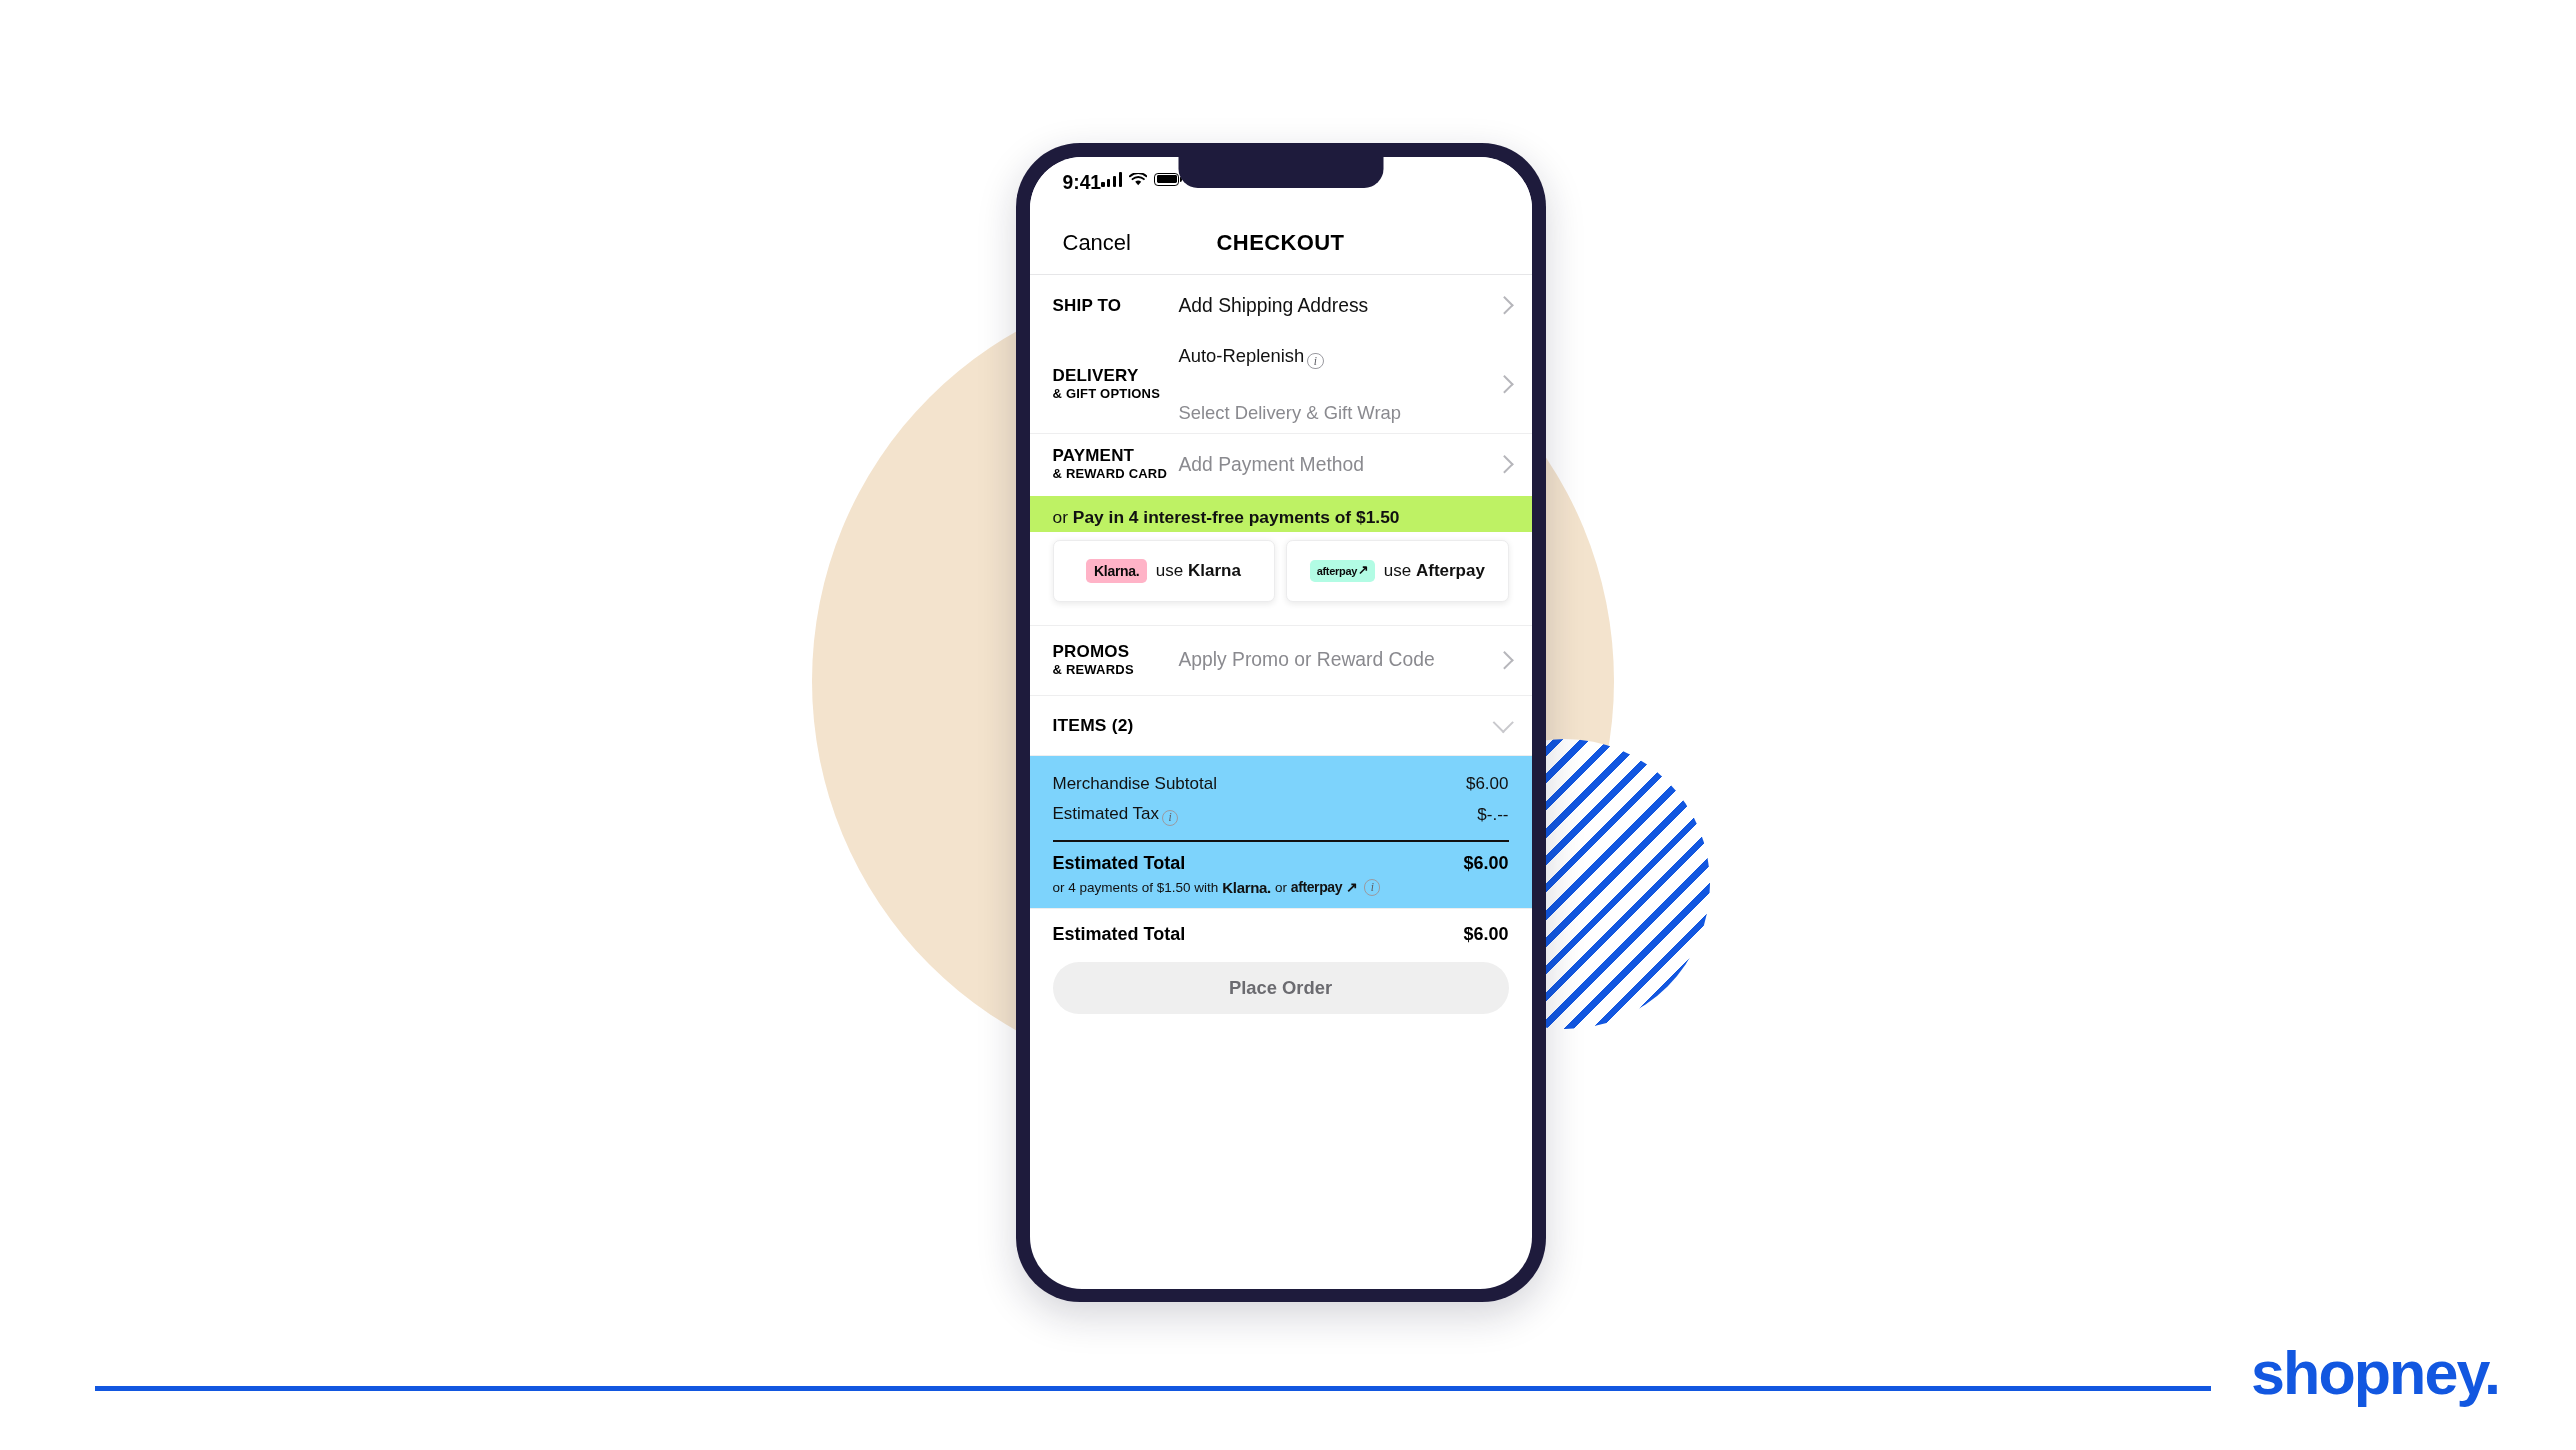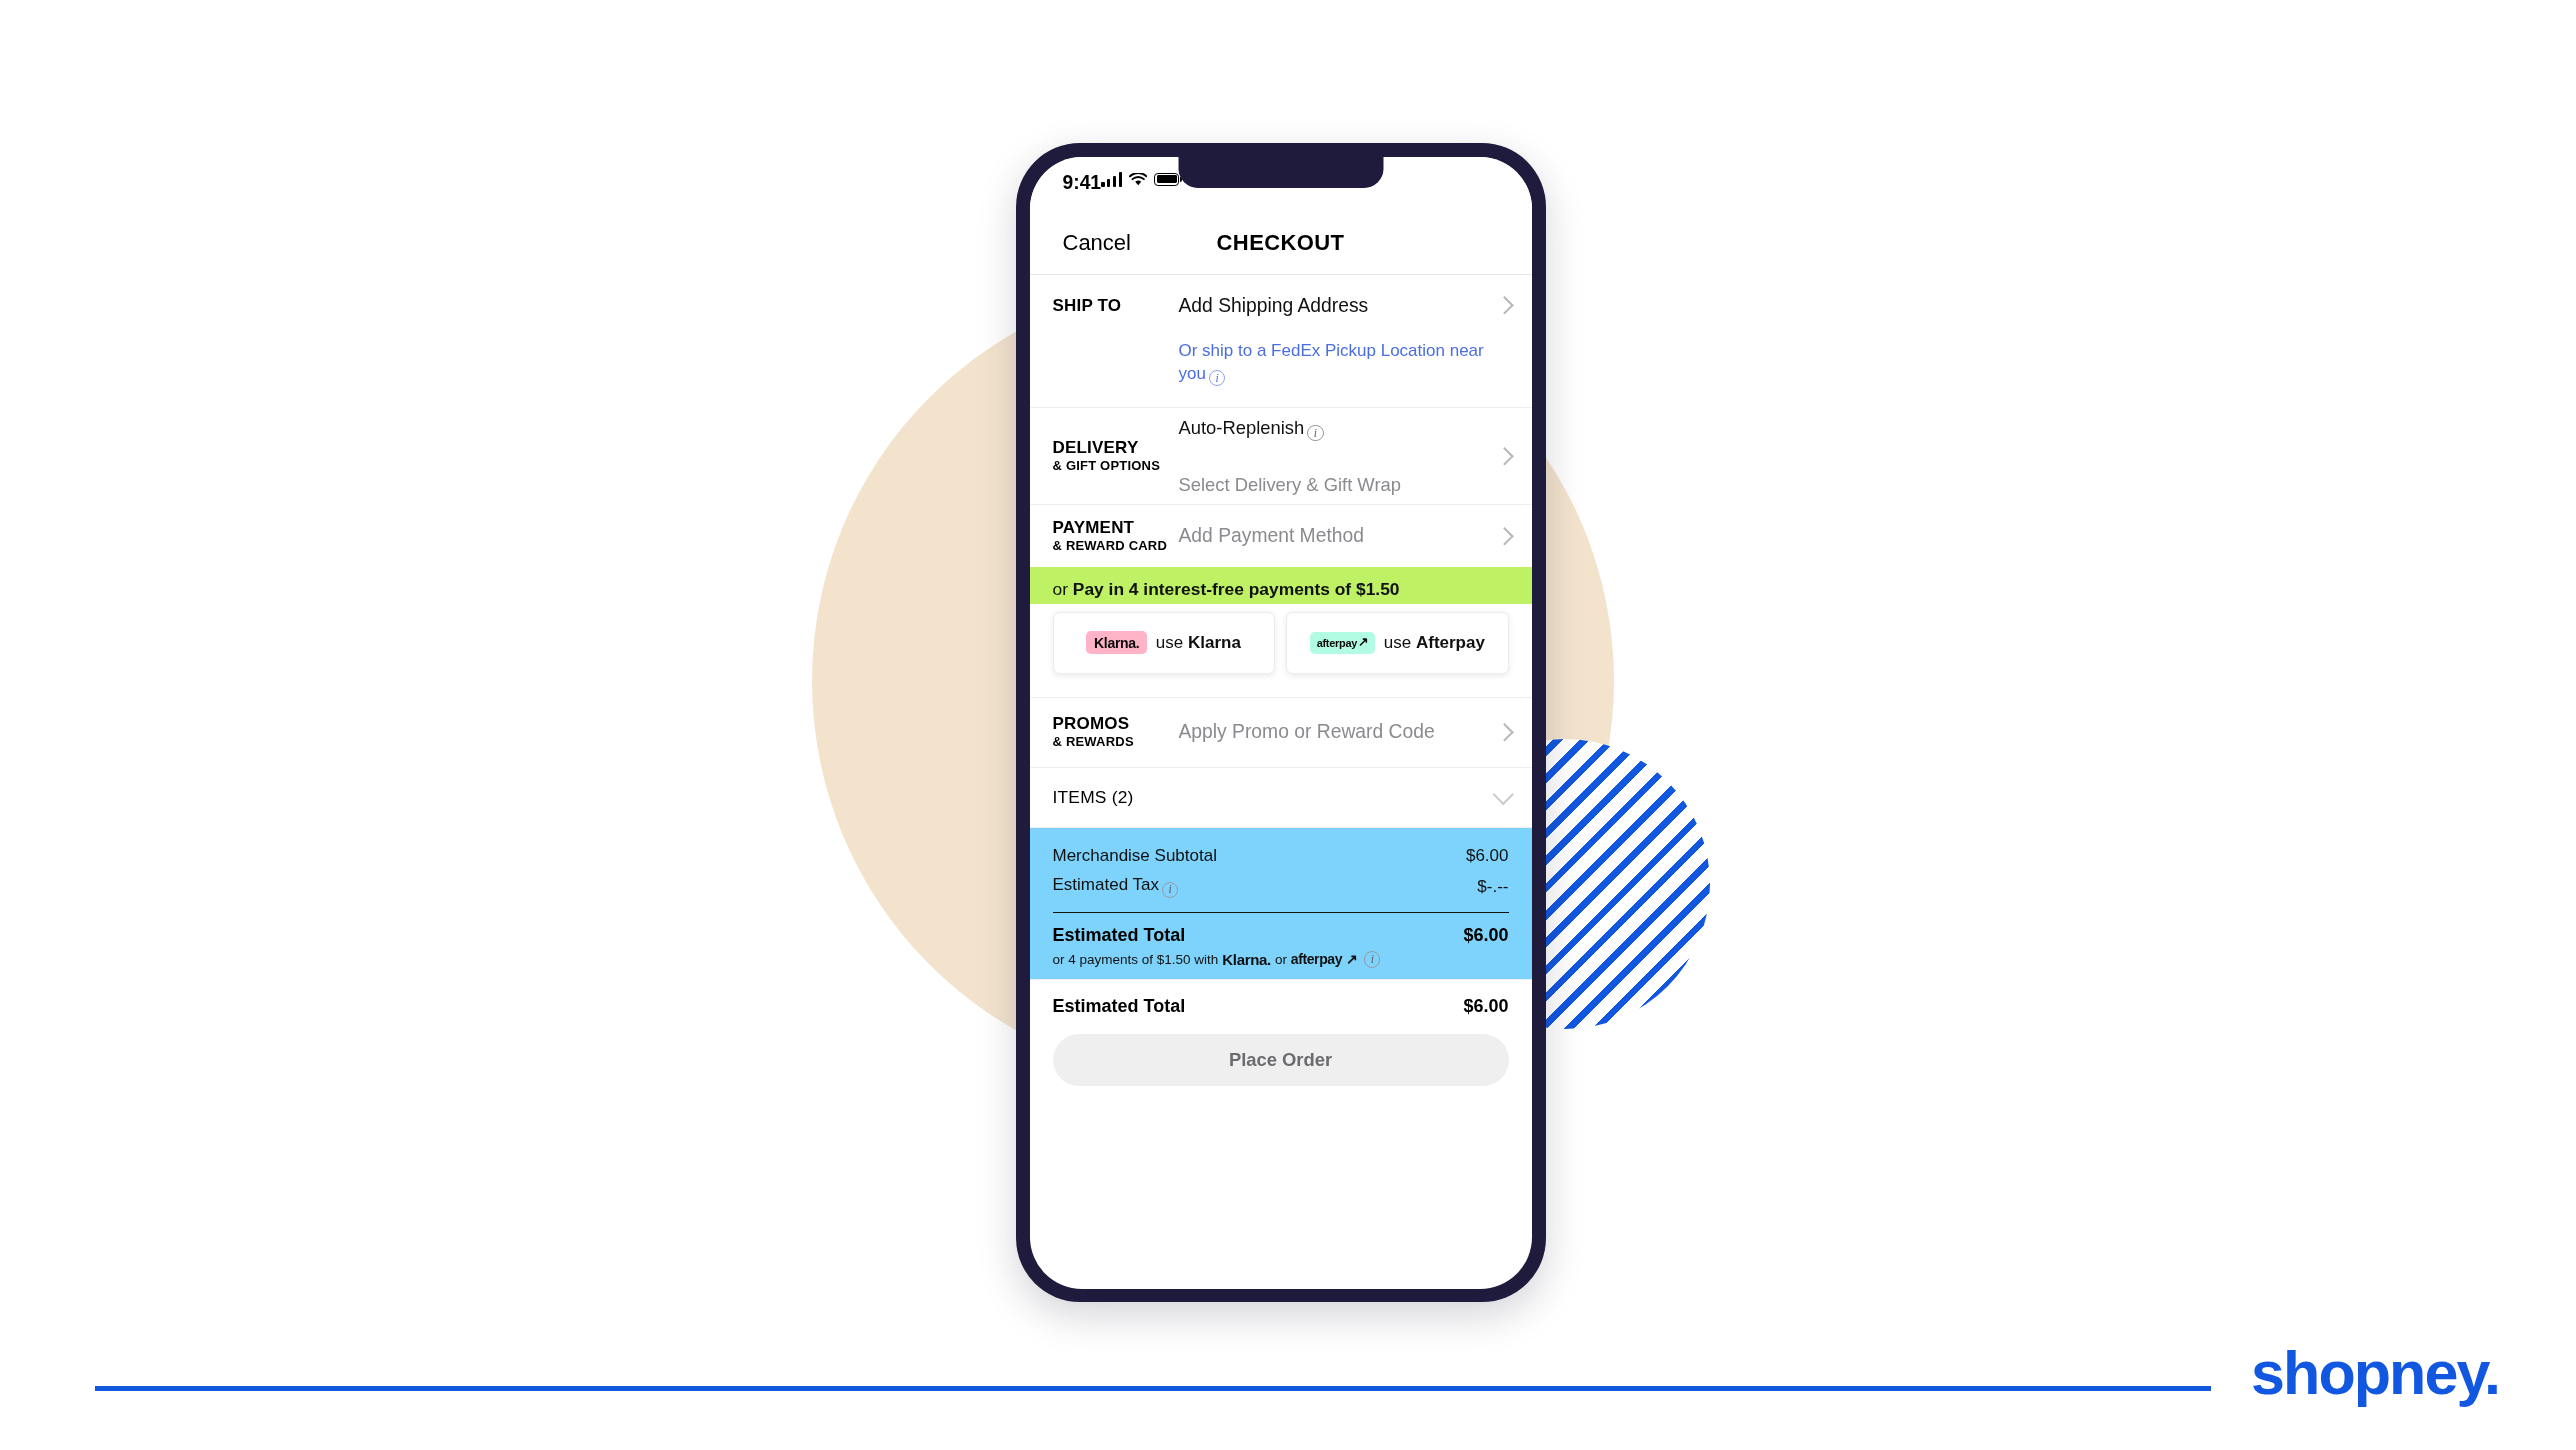--- a/index.html
+++ b/index.html
@@ -224,21 +224,21 @@
     display: flex; align-items: center; gap: 1px;
   }
   .ap-glyph { font-size: 12.6px; font-weight: 700; line-height: 1; }
   .bnpl-text { font-size: 17px; color: #111; }
   .bnpl-text b { font-weight: 700; }
 
   
   .row-promos { height: 70px; }
   
   .row-items { height: 60px; }
-  .items-title { font-size: 17.4px; font-weight: 400; color: #000; letter-spacing: 0.2px; }
+  .items-title { font-size: 17.4px; font-weight: 700; color: #000; letter-spacing: 0.2px; }
 
   
   .totals { padding: 13.5px 23px 0 23px; background: #7dd3fc; }
   .t-line { display: flex; justify-content: space-between; align-items: center; padding: 4.8px 0; }
   .t-key { font-size: 17px; color: #111; }
   .t-val { font-size: 17px; color: #111; }
   .t-rule { height: 1.9px; background: #111; margin: 8.7px 0 0 0; }
   .grand { padding: 11.6px 0 0 0; }
   .g-key { font-size: 18px; font-weight: 700; color: #000; }
   .g-val { font-size: 18px; font-weight: 700; color: #000; }
@@ -303,23 +303,20 @@
         <div class="row-label">
           <div class="lbl-main">SHIP TO</div>
         </div>
         <div class="row-body">
           <div class="val-dark">Add Shipping Address</div>
         </div>
         <div class="row-chev">
             <span class="chev"></span>
           </div>
       </div>
-      <div class="shipto-alt">
-        <span class="link-blue">Or ship to a FedEx Pickup Location near you</span><span class="info-i blue">i</span>
-      </div>
 
       <div class="row row-delivery">
         <div class="row-label">
           <div class="lbl-main">DELIVERY</div>
           <div class="lbl-sub">&amp; GIFT OPTIONS</div>
         </div>
         <div class="row-body">
           <div class="del-top"><span>Auto-Replenish</span><span class="info-i">i</span></div>
           <div class="del-bot">Select Delivery &amp; Gift Wrap</div>
         </div>

